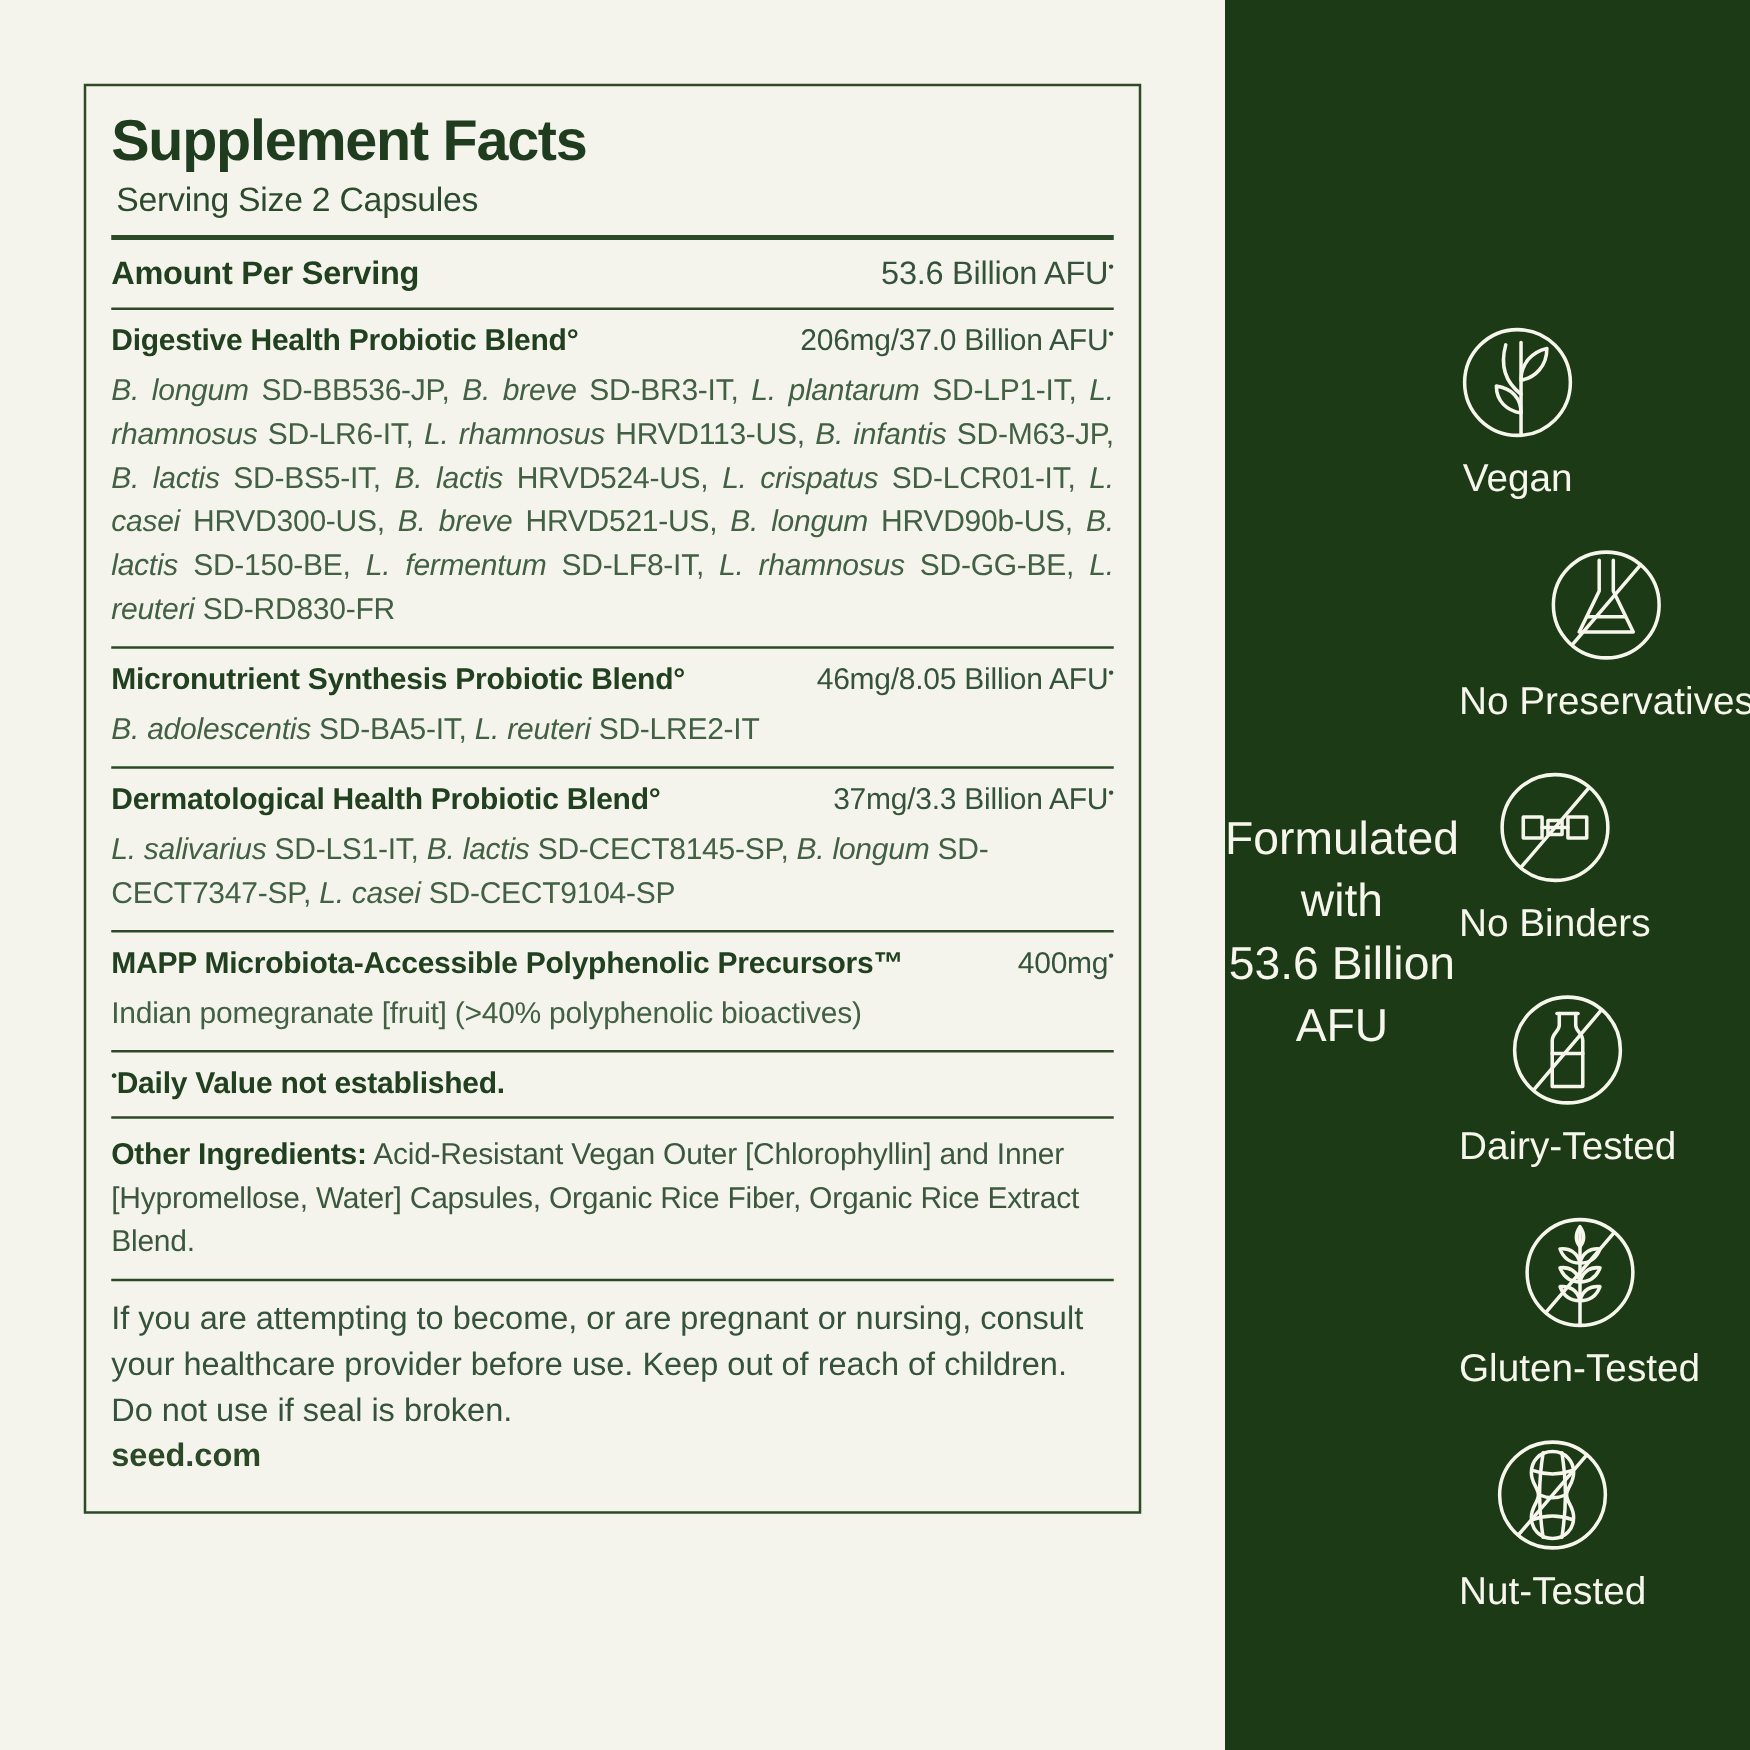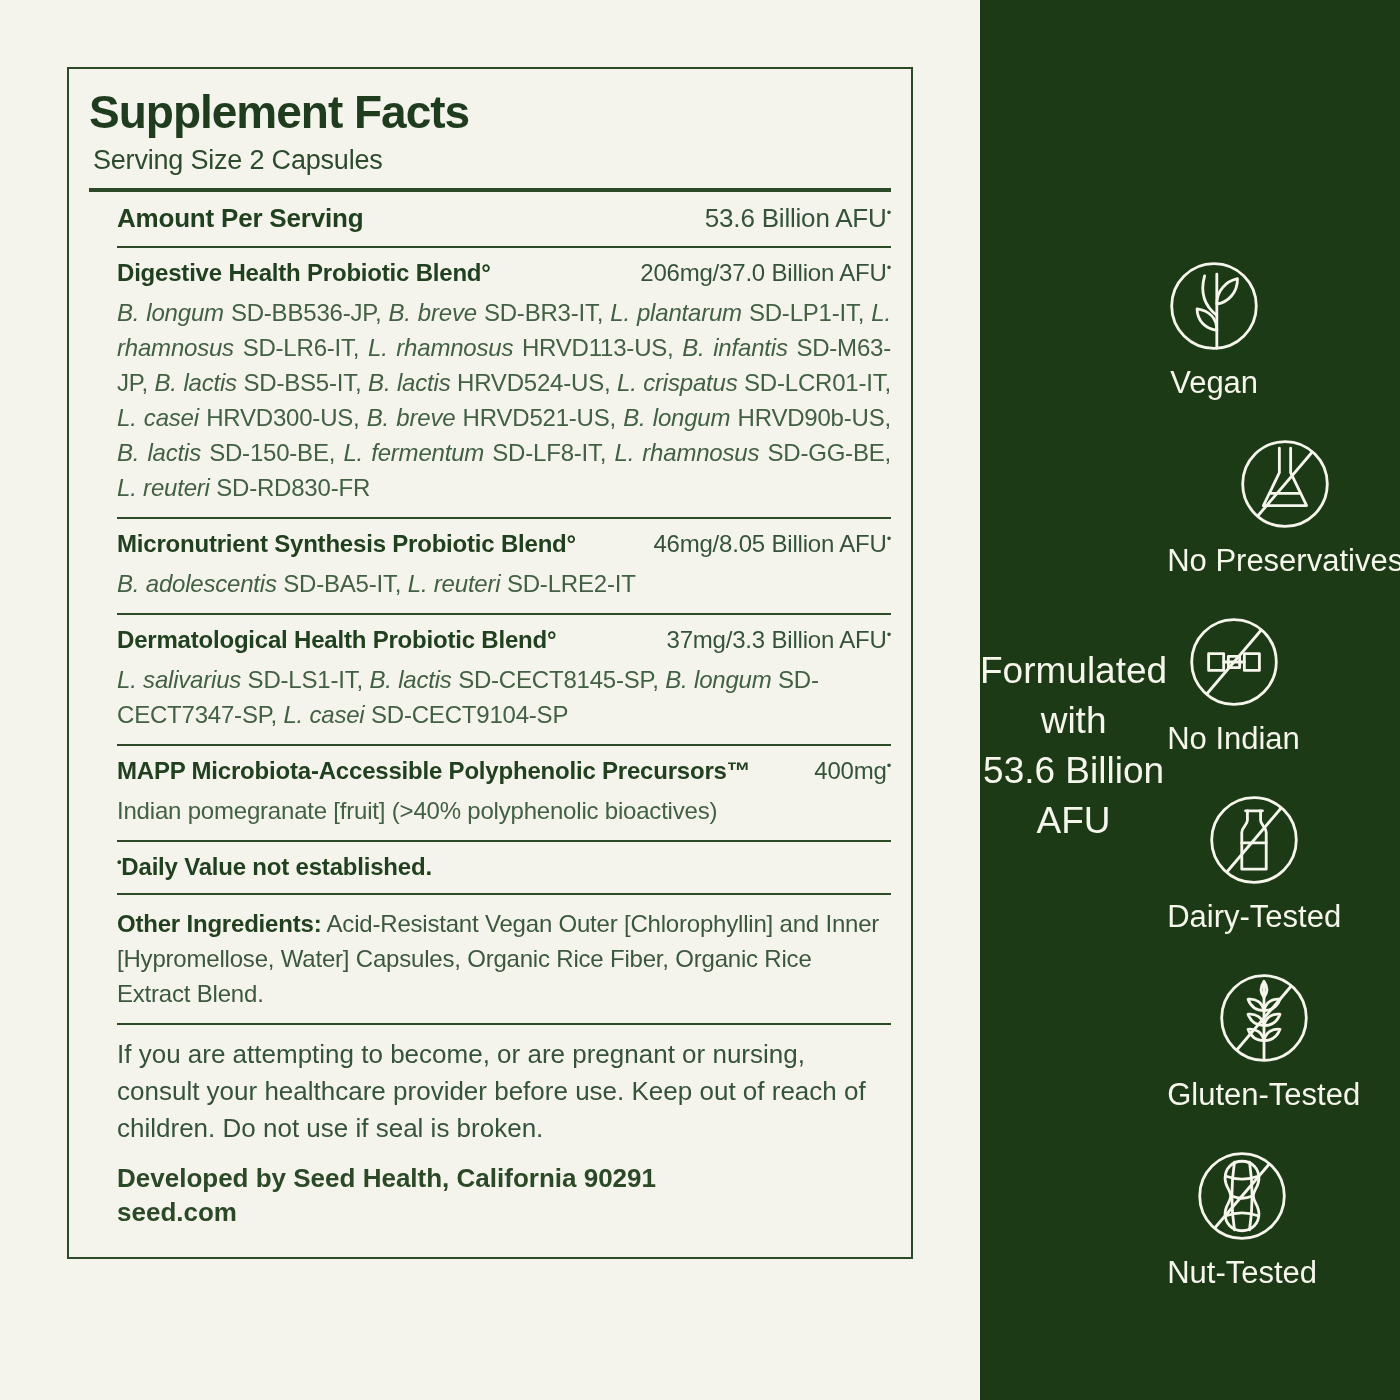--- a/index.html
+++ b/index.html
@@ -21,21 +21,21 @@
     padding:10px 20px 16px 20px;
     letter-spacing:-0.2px;
   }
   .facts-title{
     margin:6px 0 0 0;
     font-size:46px;font-weight:bold;color:#1f3d1e;letter-spacing:-1px;
   }
   .serving{font-size:27px;margin:6px 0 12px 4px;color:#2c4a2e;}
 
   .rule-thick{border-top:4px solid #2c4a28;}
-  .sect{border-top:2px solid #2c4a28;padding:11px 0 12px 0;margin-left:28px;}
+  .sect{border-top:2px solid #2c4a28;padding:11px 0 12px 0;}
   .sect.no-top{border-top:none;}
 
   .row{display:flex;justify-content:space-between;align-items:baseline;}
   .row .name{font-size:24px;font-weight:bold;color:#21401f;}
   .row .amt{font-size:24px;font-weight:normal;color:#35533a;white-space:nowrap;}
 
   sup.mark{font-size:13px;vertical-align:super;line-height:0;}
 
   .strains{
     margin:8px 0 0 0;font-size:24px;line-height:35px;
@@ -128,21 +128,20 @@
         <div class="sect">
           <span class="dv"><sup class="mark">•</sup><span>Daily Value not established.</span></span>
         </div>
 
         <div class="sect">
           <p class="body-text"><span class="lead">Other Ingredients:</span><span> Acid-Resistant Vegan Outer [Chlorophyllin] and Inner [Hypromellose, Water] Capsules, Organic Rice Fiber, Organic Rice Extract Blend.</span></p>
         </div>
 
         <div class="sect">
           <p class="warning">If you are attempting to become, or are pregnant or nursing, consult your healthcare provider before use. Keep out of reach of children. Do not use if seal is broken.</p>
-          <p class="developer">Developed by Seed Health, California 90291</p>
           <p class="website">seed.com</p>
         </div>
       </div>
 
     </div>
   </div>
 
   <div class="right">
     <div class="panel-title">
       <div>Formulated with</div>
@@ -174,21 +173,21 @@
 
       <div class="badge">
         <svg viewBox="0 0 100 100" aria-hidden="true">
           <circle cx="50" cy="50" r="45"></circle>
           <path d="M39 50 L61 50"></path>
           <rect x="23" y="41" width="16" height="18"></rect>
           <rect x="44" y="44" width="12" height="12"></rect>
           <rect x="61" y="41" width="16" height="18"></rect>
           <path d="M79 16 L21 84"></path>
         </svg>
-        <div class="blabel">No Indian</div>
+        <div class="blabel">No Binders</div>
       </div>
 
       <div class="badge">
         <svg viewBox="0 0 100 100" aria-hidden="true">
           <circle cx="50" cy="50" r="45"></circle>
           <path d="M41 19 L59 19"></path>
           <path d="M43 19 L43 29 C43 34 37 36 37 42 L37 81 L63 81 L63 42 C63 36 57 34 57 29 L57 19"></path>
           <path d="M37 53 L63 53"></path>
           <path d="M78 17 L22 83"></path>
         </svg>

